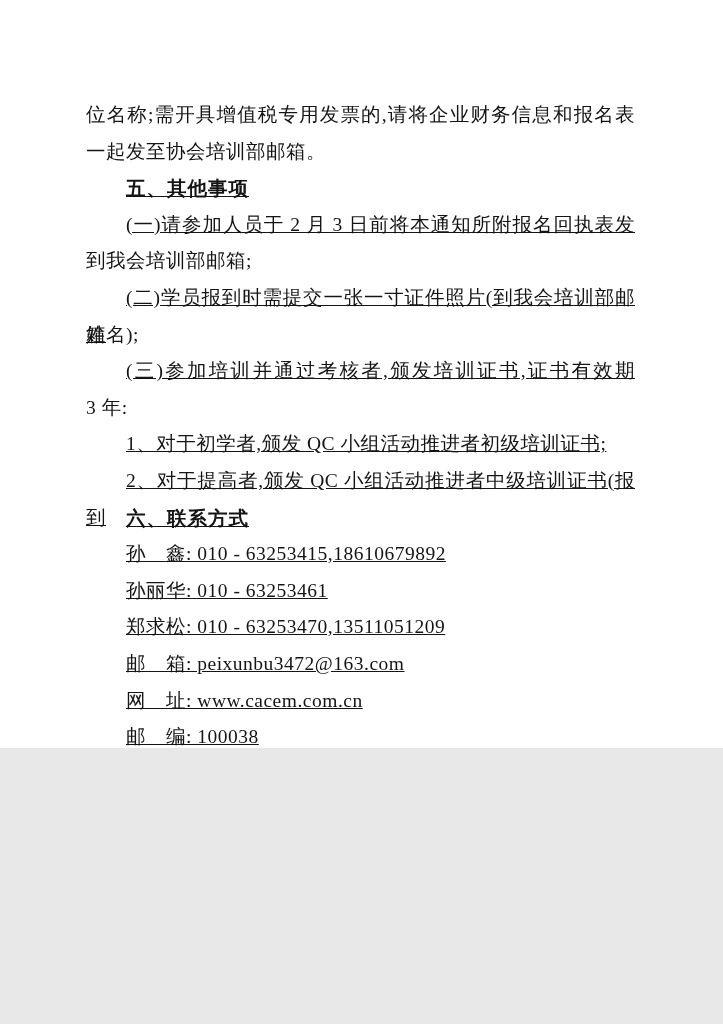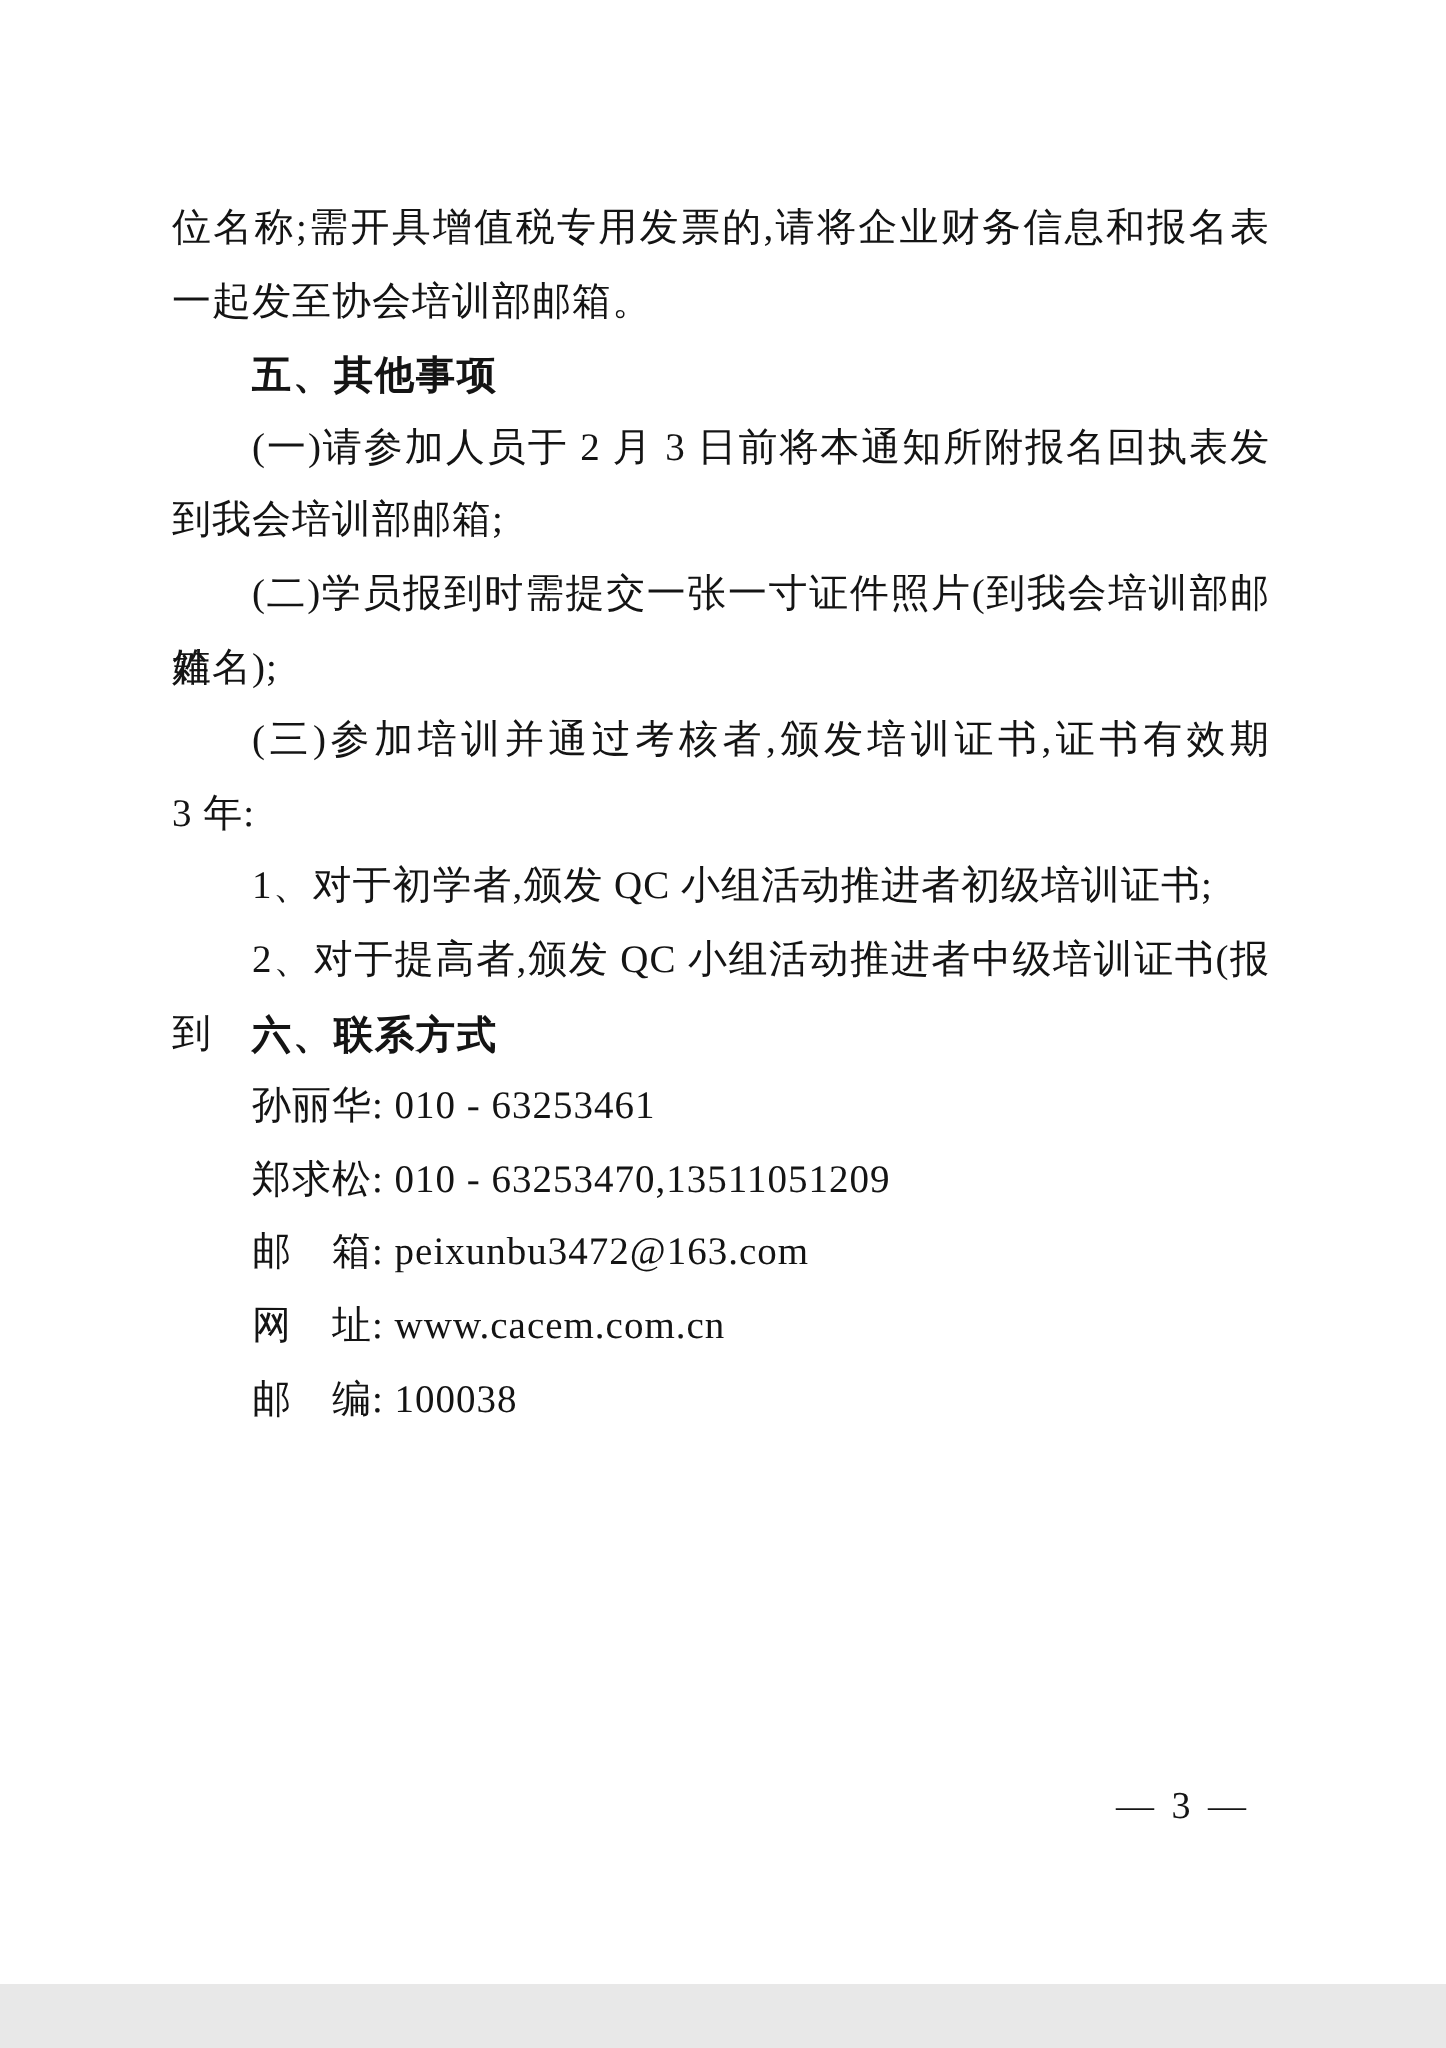--- a/index.html
+++ b/index.html
@@ -3,21 +3,21 @@
 <meta charset="utf-8">
 <style>
   html, body {
     margin: 0;
     padding: 0;
     background: #e8e8e8;
   }
   .page {
     position: relative;
     width: 723px;
-    height: 992px;
+    height: 748px;
     margin: 0 auto;
     background: #ffffff;
     color: #141414;
     font-family: "Liberation Serif", "DejaVu Serif", serif;
     overflow: hidden;
   }
   .content {
     position: absolute;
     left: 86px;
     top: 97px;
@@ -31,20 +31,21 @@
     letter-spacing: 0.5px;
     white-space: nowrap;
   }
   .line.just {
     white-space: normal;
     text-align: justify;
     text-align-last: justify;
   }
   .line.indent {
     text-indent: 40px;
+    text-decoration: underline;
   }
   .line.heading {
     font-family: "Liberation Sans", "DejaVu Sans", sans-serif;
     font-weight: bold;
     letter-spacing: 1px;
   }
   .page-number {
     position: absolute;
     top: 889px;
     right: 98px;
@@ -63,20 +64,21 @@
     <p class="line heading indent">五、其他事项</p>
     <p class="line just indent">(一)请参加人员于 2 月 3 日前将本通知所附报名回执表发</p>
     <p class="line">到我会培训部邮箱;</p>
     <p class="line just indent">(二)学员报到时需提交一张一寸证件照片(到我会培训部邮箱</p>
     <p class="line">姓名);</p>
     <p class="line just indent">(三)参加培训并通过考核者,颁发培训证书,证书有效期</p>
     <p class="line">3 年:</p>
     <p class="line indent">1、对于初学者,颁发 QC 小组活动推进者初级培训证书;</p>
     <p class="line just indent">2、对于提高者,颁发 QC 小组活动推进者中级培训证书(报到</p>
     <p class="line heading indent">六、联系方式</p>
+    <p class="line indent">孙　鑫: 010 - 63253415,18610679892</p>
     <p class="line indent">孙丽华: 010 - 63253461</p>
     <p class="line indent">郑求松: 010 - 63253470,13511051209</p>
     <p class="line indent">邮　箱: peixunbu3472@163.com</p>
     <p class="line indent">网　址: www.cacem.com.cn</p>
     <p class="line indent">邮　编: 100038</p>
   </div>
   <div class="page-number">— 3 —</div>
 </div>
 
 </body></html>

